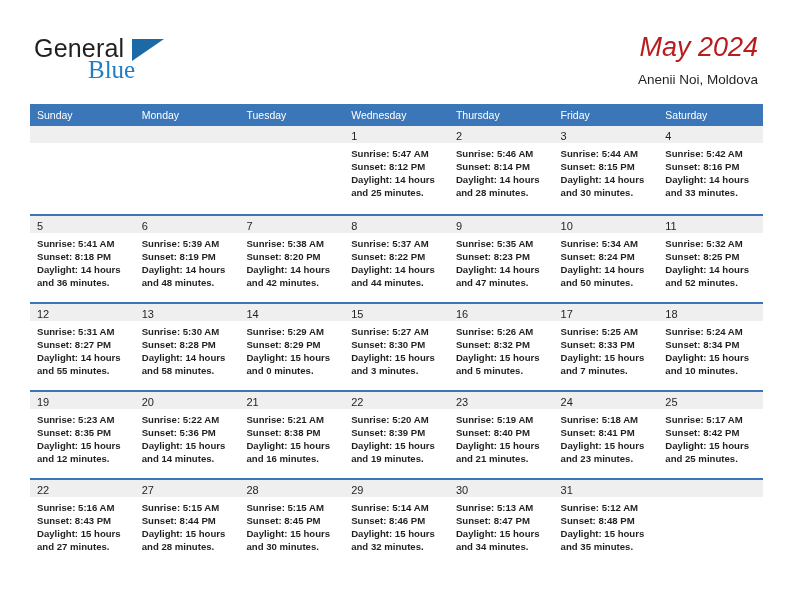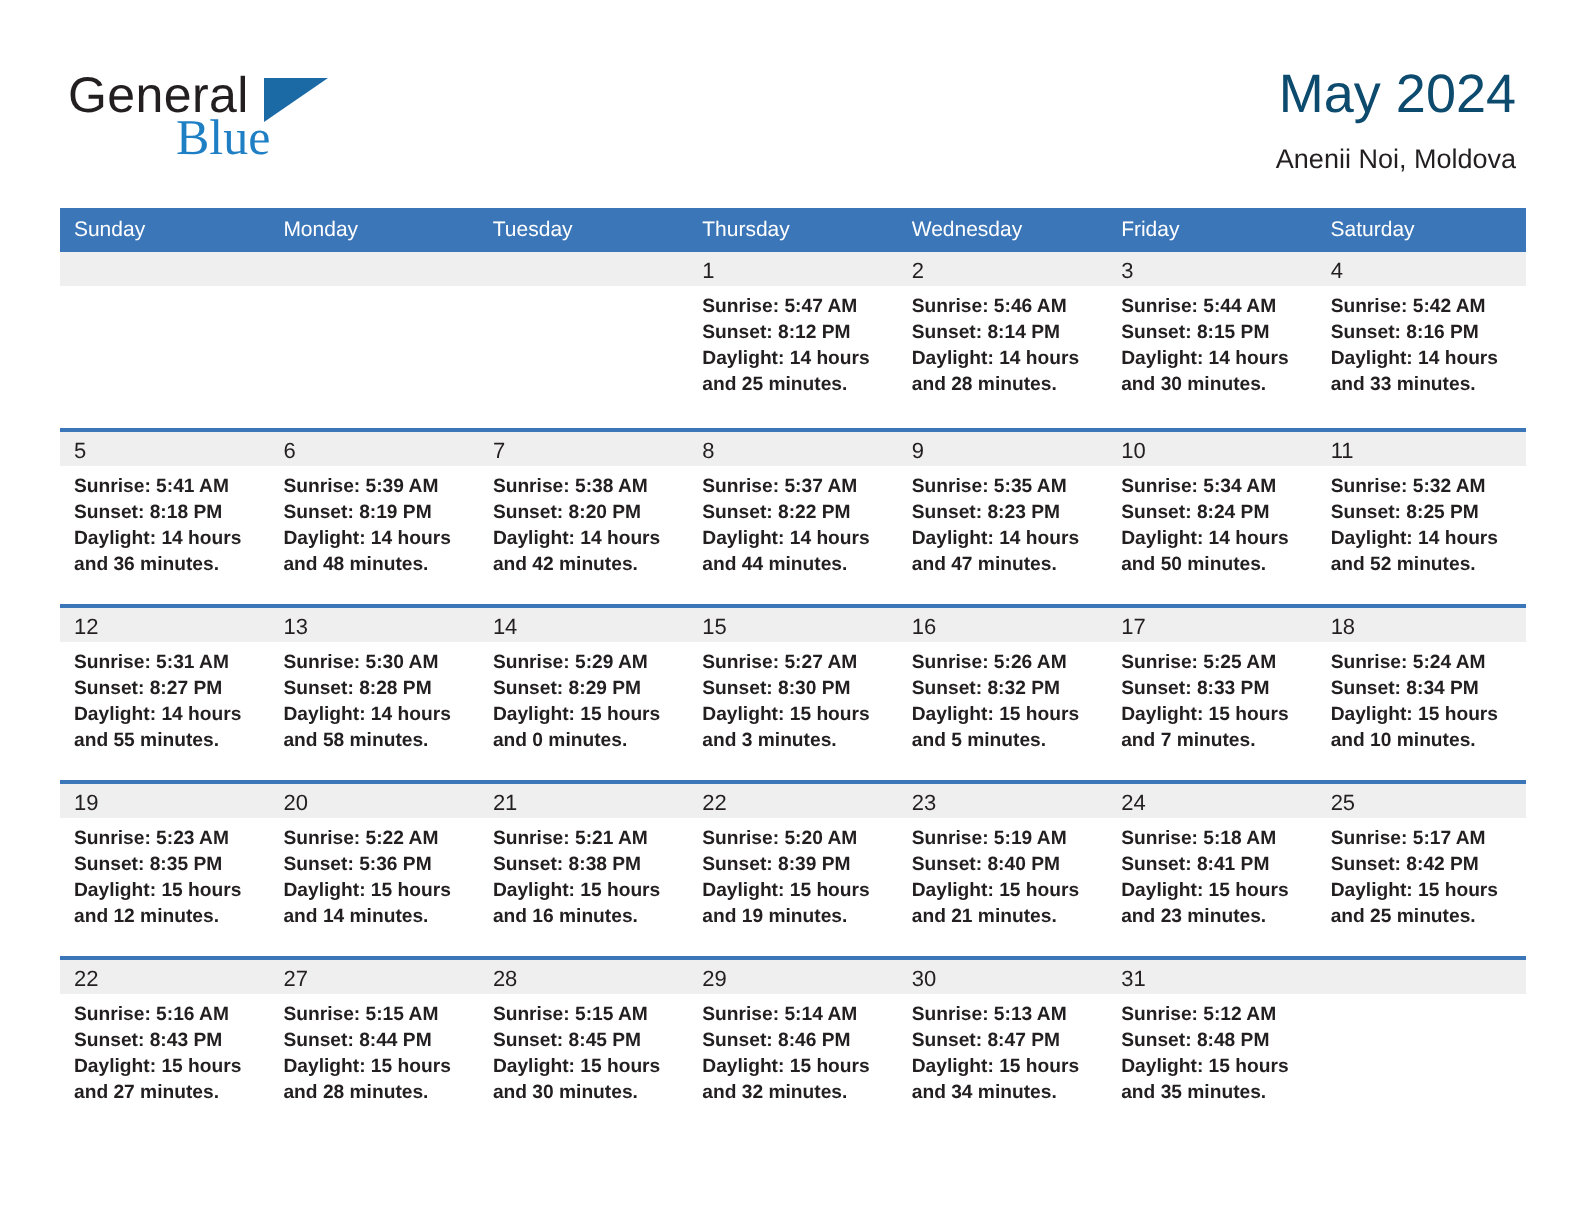--- a/index.html
+++ b/index.html
@@ -65,44 +65,44 @@
 
   .title-block {
     position: absolute;
     right: 34px;
     top: 30px;
     text-align: right;
   }
   .cal-title {
     font-size: 27px;
     font-weight: normal;
-    color: #0c4a6e;
+    color: #b91c1c;
     line-height: 34px;
     white-space: nowrap;
+    font-style: italic;
   }
   .cal-sub {
     margin-top: 7px;
     font-size: 13.5px;
     color: #231f20;
     line-height: 17px;
     white-space: nowrap;
   }
 
   
   .cal {
     position: absolute;
     left: 30px;
     top: 104px;
     width: 733px;
   }
   .dow-row {
     display: flex;
     background: #3b76b8;
     height: 22px;
-    justify-content: flex-end;
   }
   .dow {
     flex: 1 1 0;
     box-sizing: border-box;
     color: #ffffff;
     font-size: 10.5px;
     line-height: 22px;
     padding-left: 7px;
     white-space: nowrap;
     overflow: hidden;
@@ -166,22 +166,22 @@
       <div class="cal-sub">Anenii Noi, Moldova</div>
     </div>
 
   </div>
 
   <div class="cal">
     <div class="dow-row">
         <div class="dow">Sunday</div>
         <div class="dow">Monday</div>
         <div class="dow">Tuesday</div>
+        <div class="dow">Wednesday</div>
         <div class="dow">Thursday</div>
-        <div class="dow">Wednesday</div>
         <div class="dow">Friday</div>
         <div class="dow">Saturday</div>
       </div>
     <div id="weeks-host">
         <div class="week first">
           <div class="cell empty">
             <div class="daynum-band"><span class="daynum"></span></div>
             <div class="cell-body"></div>
           </div>
           <div class="cell empty">

